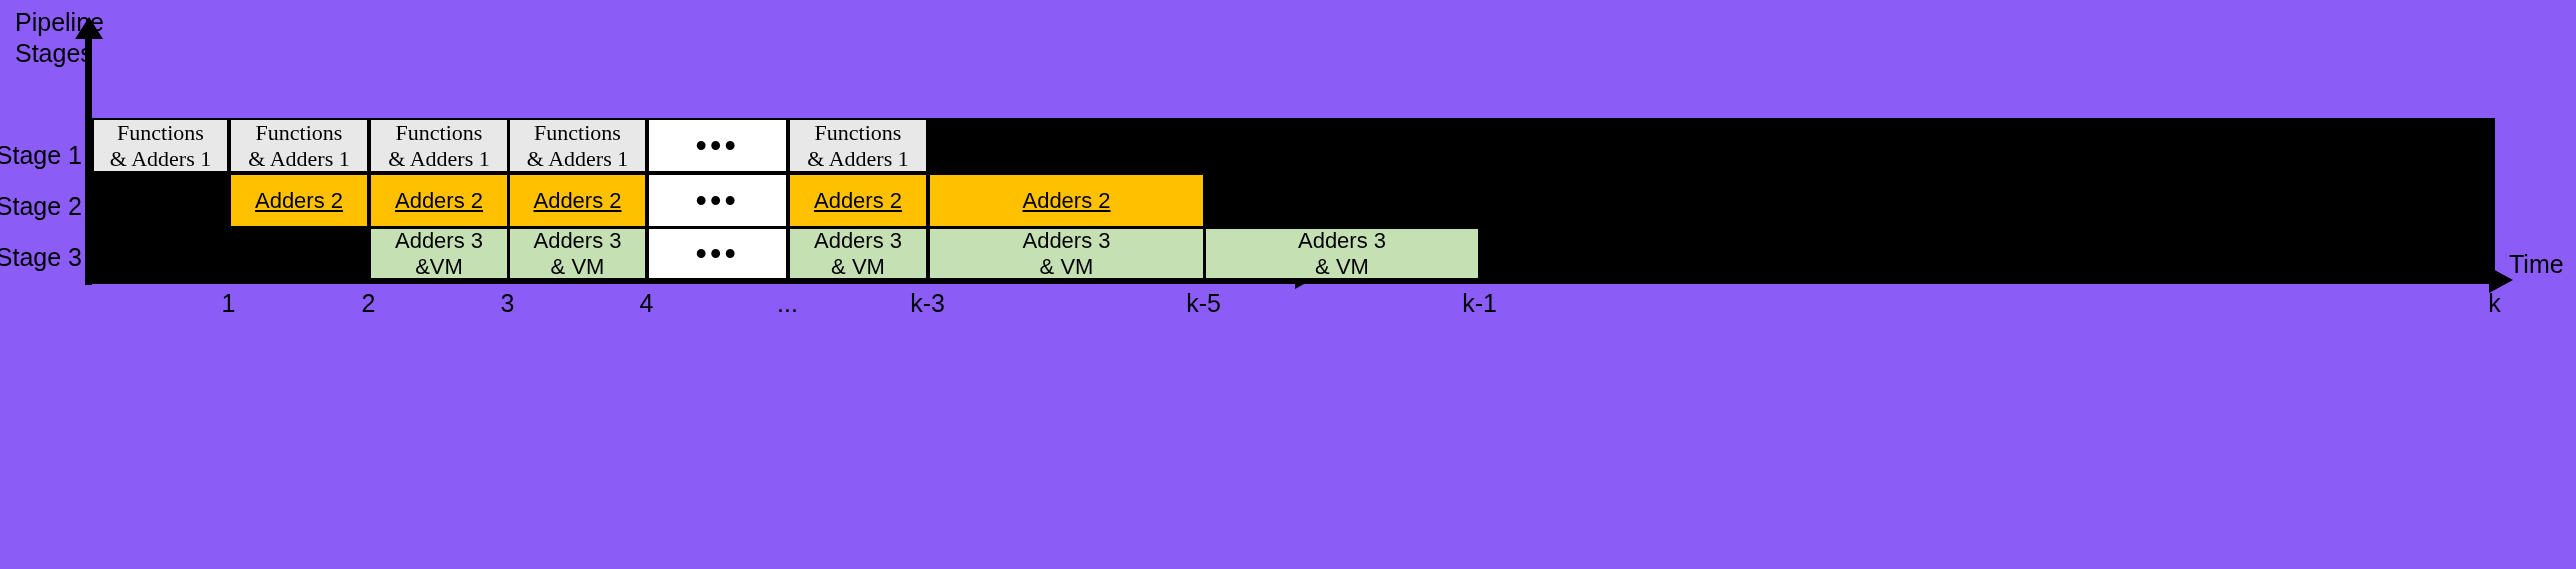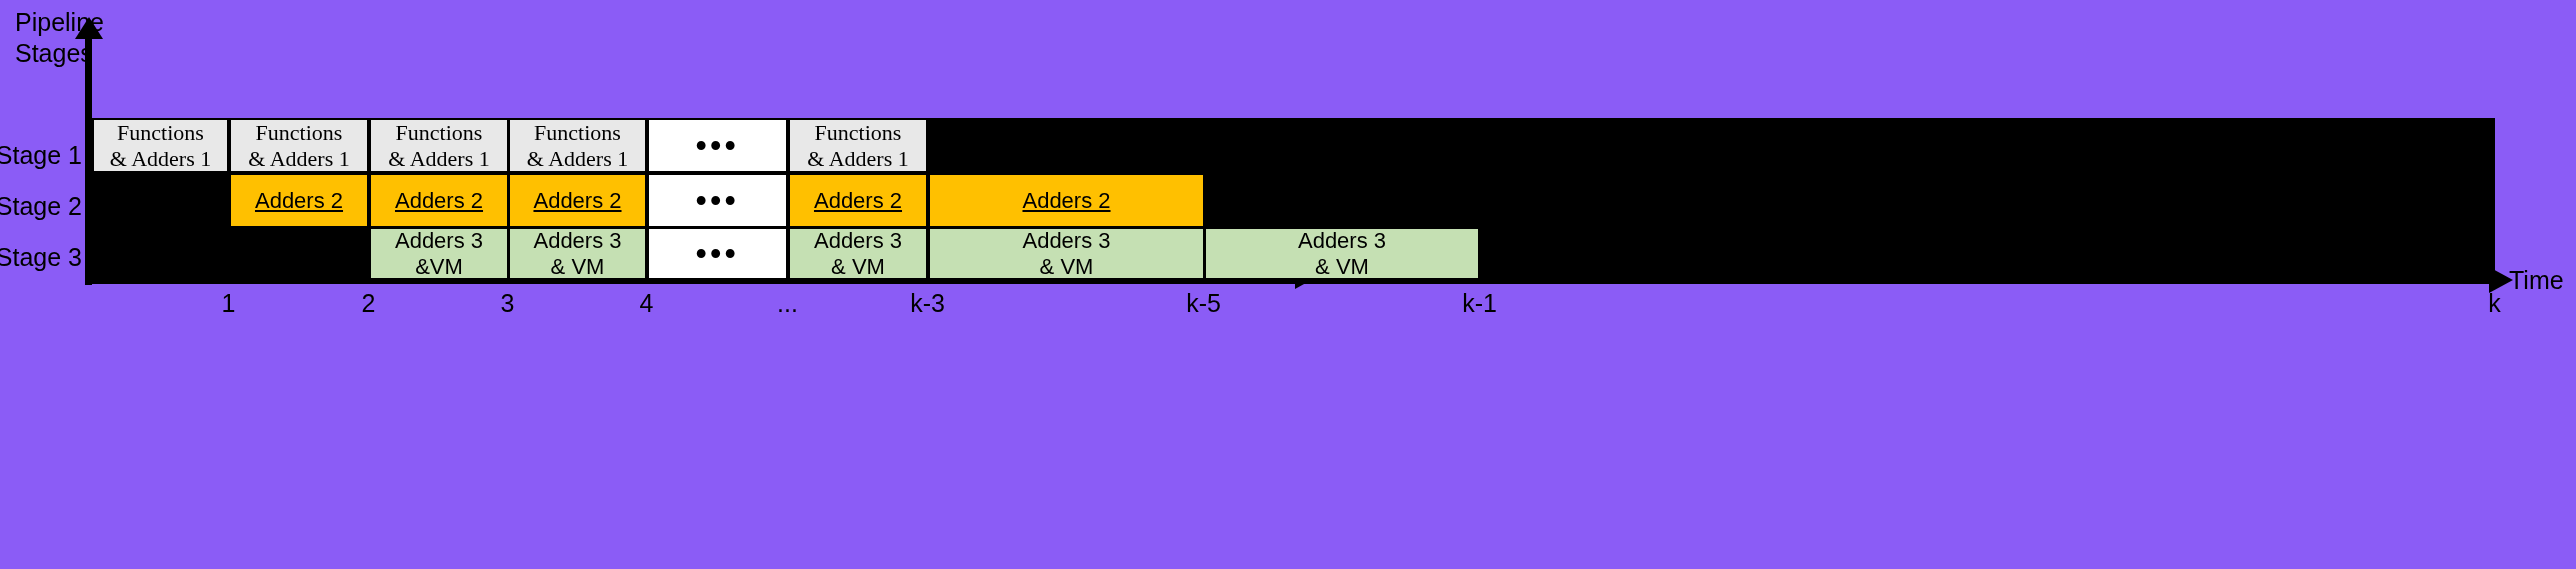--- a/index.html
+++ b/index.html
@@ -1,21 +1,21 @@
 <!DOCTYPE html>
 <html style="font-size:15px"><head>
 <meta charset="utf-8">
 <style>
   html,body{margin:0;padding:0;background:#ffffff;}
   body{width:2576px;height:570px;font-family:"Liberation Sans",sans-serif;overflow:hidden;}
   #stage{position:relative;width:2576px;height:570px;background:#8b5cf6;padding-left:48px;}
 
   .axis-label{position:absolute;font-size:25px;color:#000;line-height:1.22;white-space:pre-line;font-weight:400;}
   #ylabel{left:15px;top:7.4px;}
-  #xlabel{left:2509px;top:265px;text-align:center;}
+  #xlabel{left:2509px;top:249px;text-align:center;}
 
   
   .axis-line{position:absolute;background:#000;}
   #yaxis{left:85px;top:35px;width:6.5px;height:250px;}
   #xaxis{left:85px;top:277px;width:2409px;height:6.5px;}
   .arrow-up{position:absolute;left:75px;top:16.7px;width:0;height:0;
     border-left:14px solid transparent;border-right:14px solid transparent;border-bottom:22px solid #000;}
   .arrow-right{position:absolute;left:2489px;top:267px;width:0;height:0;
     border-top:13px solid transparent;border-bottom:13px solid transparent;border-left:24px solid #000;}
   .arrow-mid{position:absolute;left:1295px;top:267px;width:0;height:0;

